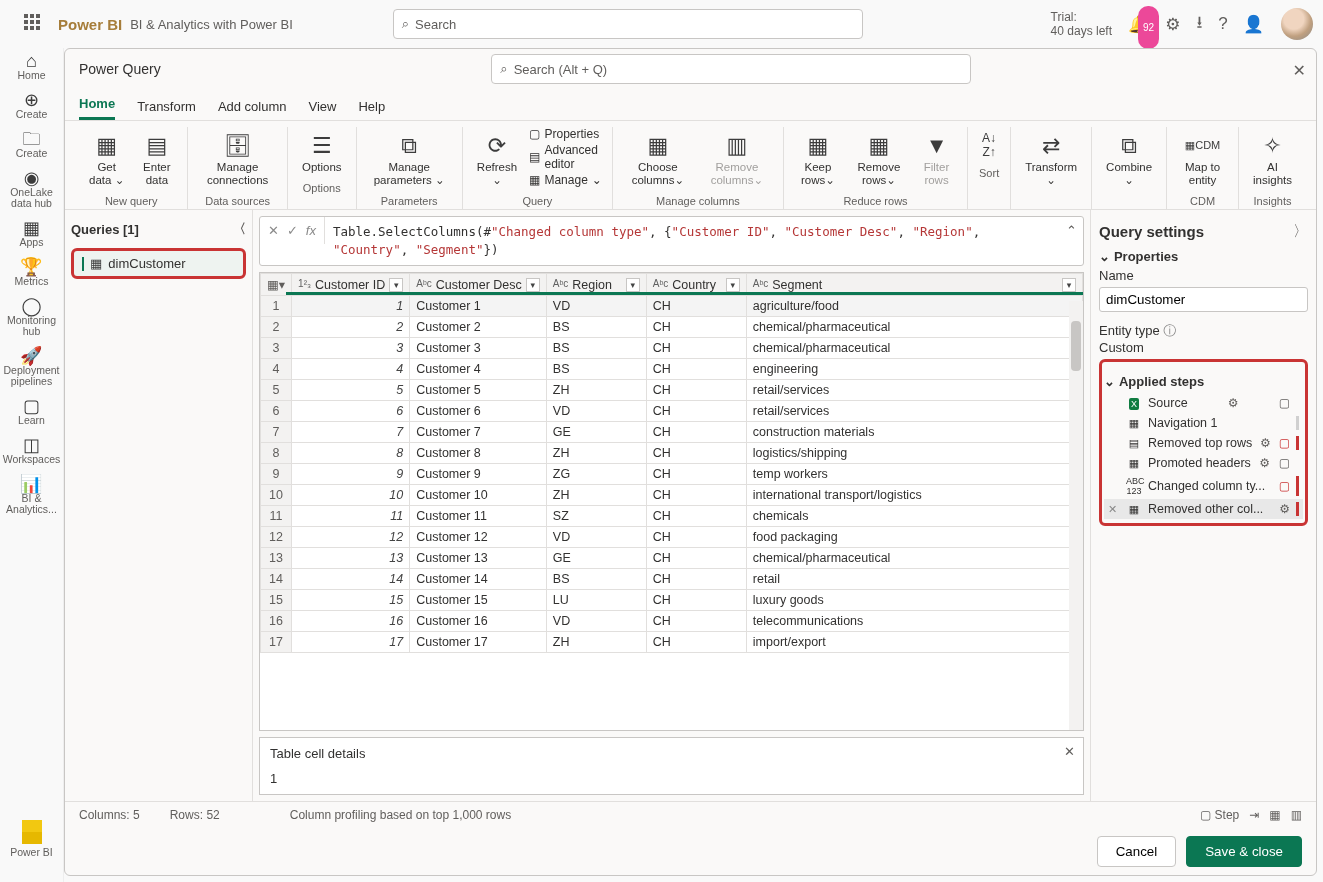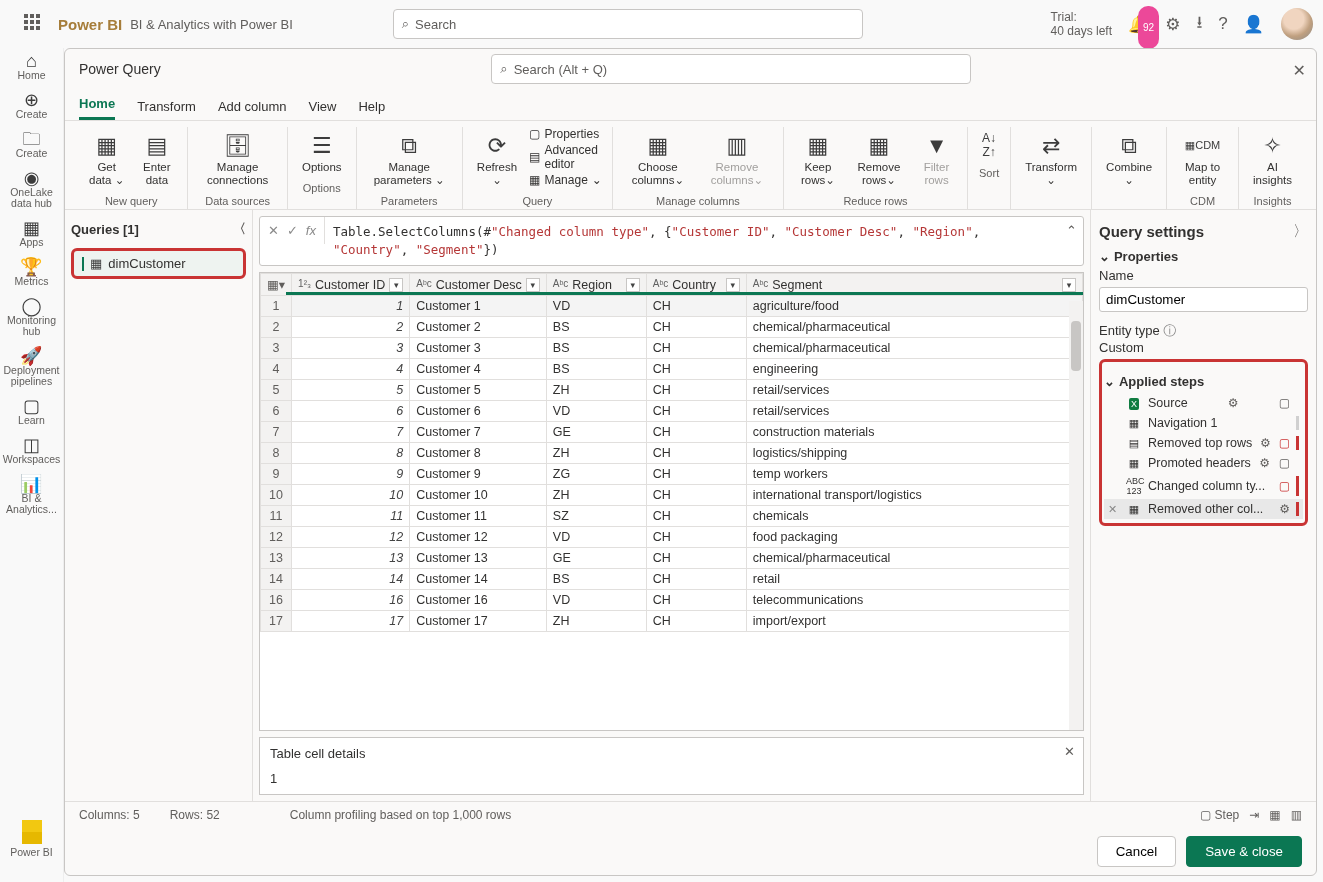--- a/index.html
+++ b/index.html
@@ -530,20 +530,28 @@
               </tr>
               <tr>
                 <td class="rown">14</td>
     <td class="cid">14</td>
     <td>Customer 14</td>
     <td>BS</td>
     <td>CH</td>
     <td>retail</td>
               </tr>
               <tr>
+                <td class="rown">15</td>
+    <td class="cid">15</td>
+    <td>Customer 15</td>
+    <td>LU</td>
+    <td>CH</td>
+    <td>luxury goods</td>
+              </tr>
+              <tr>
                 <td class="rown">16</td>
     <td class="cid">16</td>
     <td>Customer 16</td>
     <td>VD</td>
     <td>CH</td>
     <td>telecommunications</td>
               </tr>
               <tr>
                 <td class="rown">17</td>
     <td class="cid">17</td>

